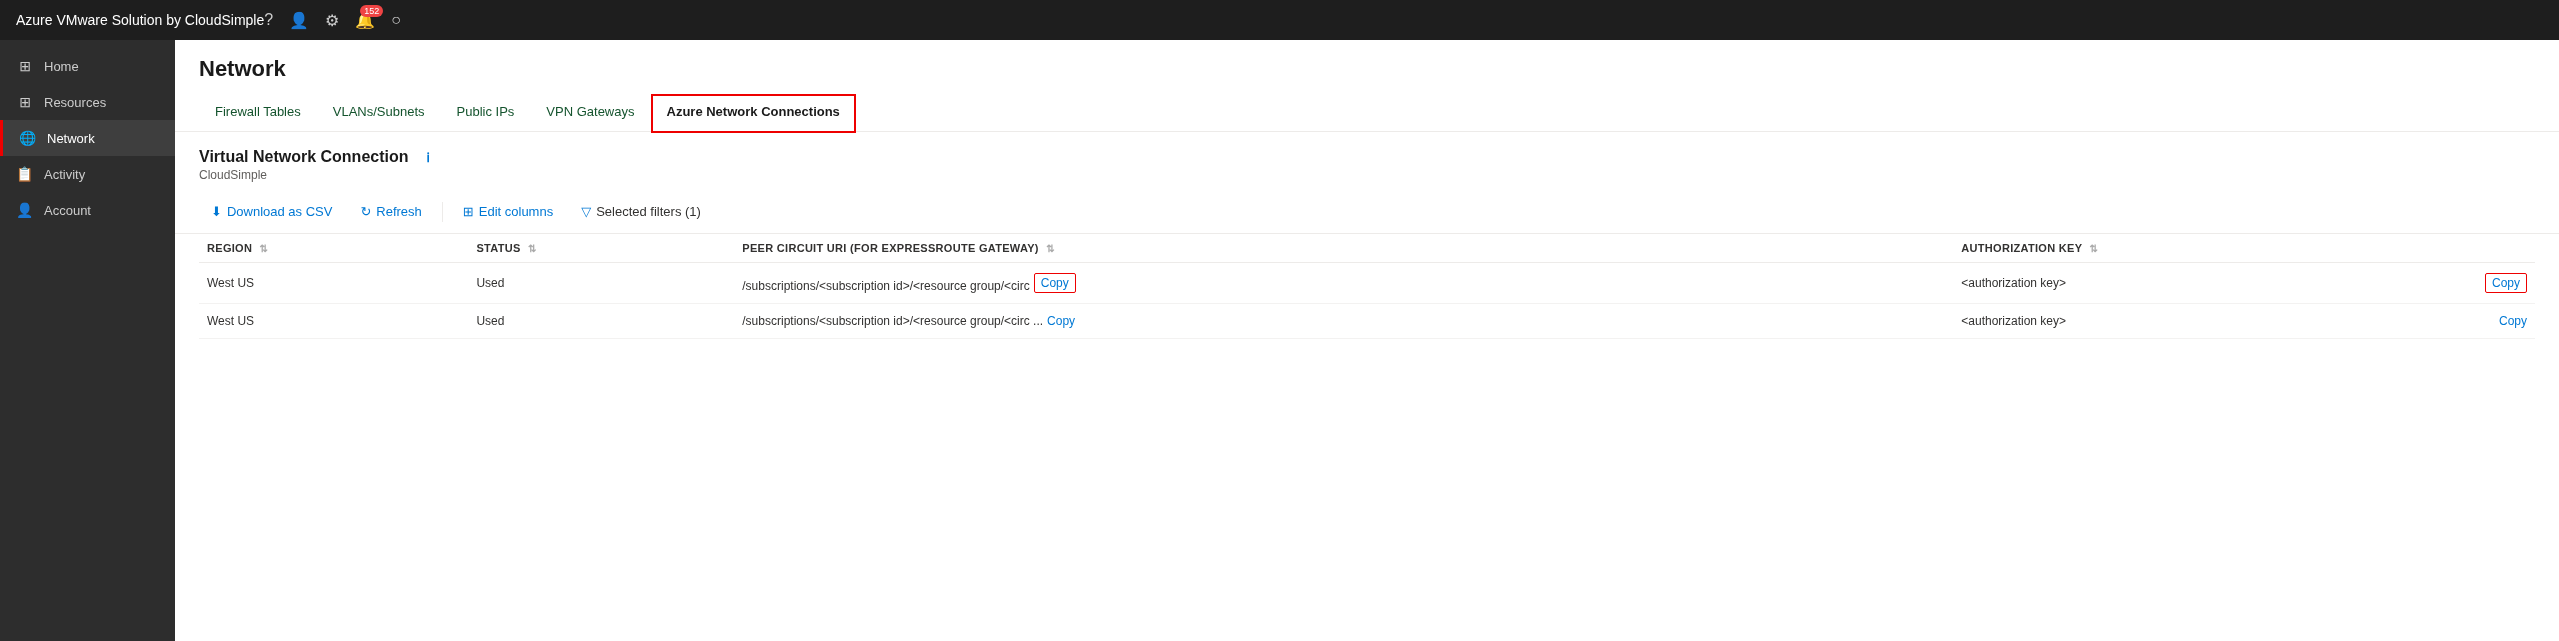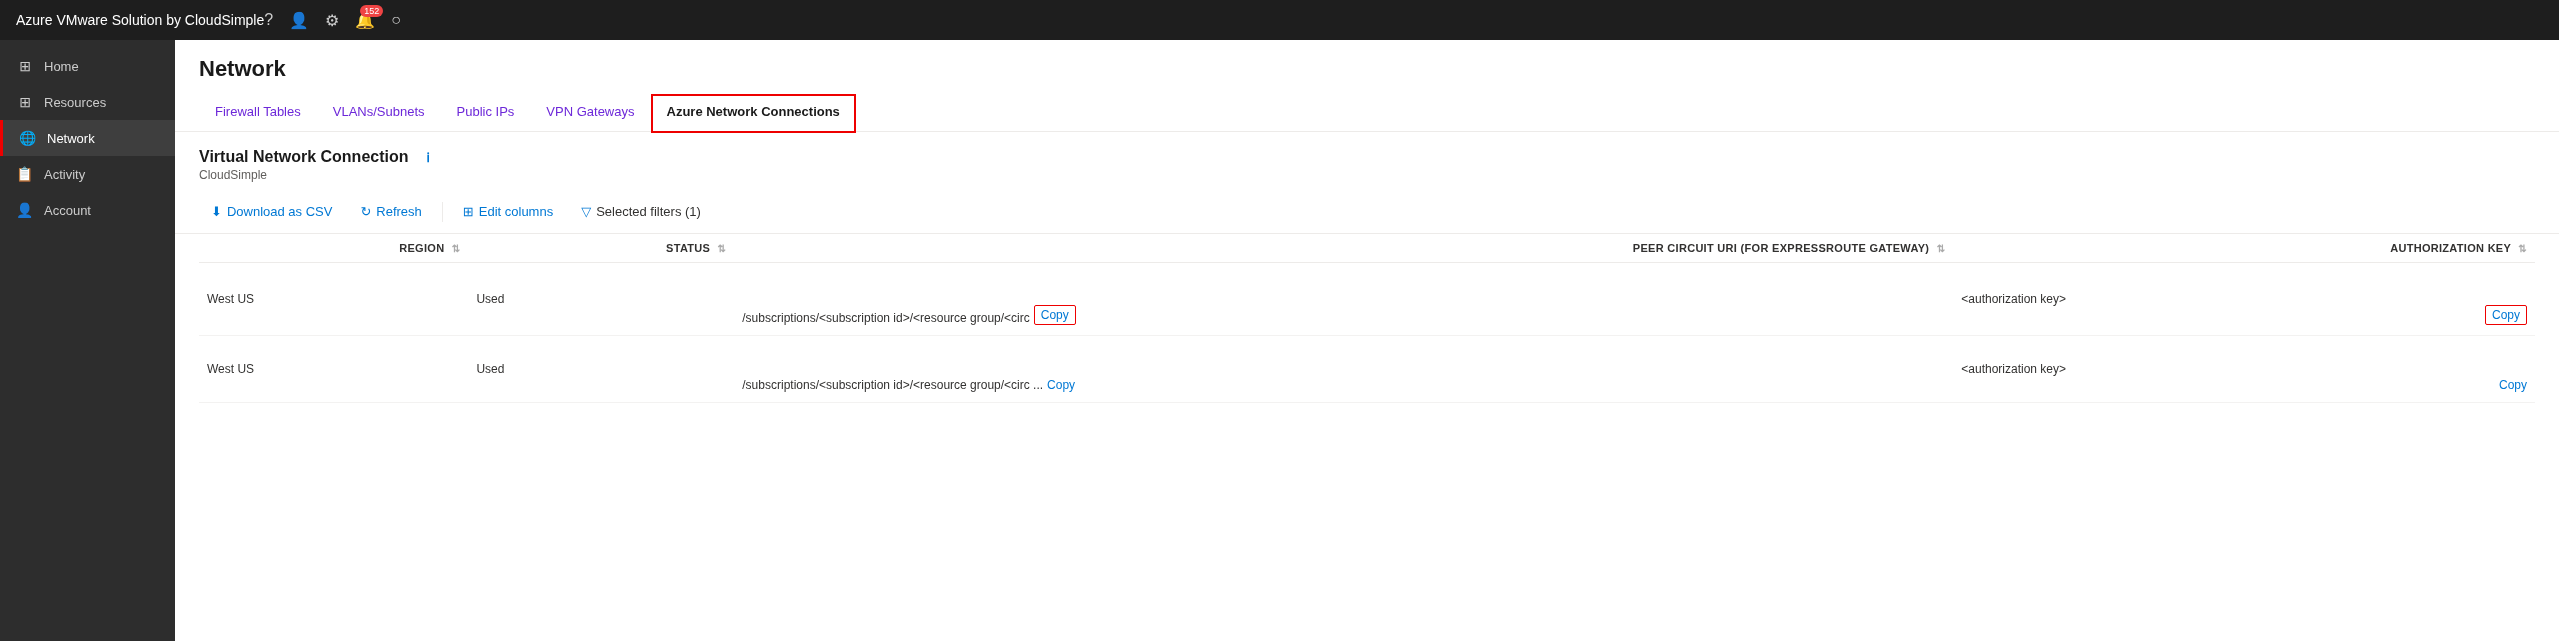--- a/index.html
+++ b/index.html
@@ -52,21 +52,21 @@
 
     
     .page-header { padding: 16px 24px 0; border-bottom: 1px solid #edebe9; }
     .page-title { font-size: 22px; font-weight: 600; color: #1a1a1a; margin-bottom: 12px; }
 
     
     .tabs { display: flex; gap: 0; border-bottom: none; }
     .tab {
       padding: 10px 16px;
       font-size: 13px;
-      color: #6d28d9;
+      color: #14532d;
       cursor: pointer;
       border-bottom: 2px solid transparent;
       white-space: nowrap;
     }
     .tab.active {
       color: #323130;
       border-bottom: 2px solid #0078d4;
       font-weight: 600;
       border: 2px solid #e00;
       padding: 8px 14px;
@@ -112,41 +112,40 @@
       color: #323130;
       cursor: pointer;
     }
     .filter-icon { color: #0078d4; }
 
     
     .table-container { padding: 0 24px; overflow-x: auto; }
     table { width: 100%; border-collapse: collapse; font-size: 12px; }
     thead tr { border-bottom: 1px solid #edebe9; }
     thead th {
-      text-align: right;
+      text-align: left;
       padding: 8px 8px;
       font-size: 11px;
       font-weight: 600;
       color: #323130;
       white-space: nowrap;
       text-transform: uppercase;
       letter-spacing: 0.3px;
     }
     .sort-icon { color: #aaa; margin-left: 4px; font-size: 10px; }
     tbody tr { border-bottom: 1px solid #f3f2f1; }
     tbody td { padding: 10px 8px; color: #323130; vertical-align: middle; }
     .copy-link {
       color: #0078d4;
       cursor: pointer;
       font-size: 12px;
       margin-left: 4px;
       background: transparent;
       border: none;
       padding: 0;
-      margin-top: 32px;
     }
     .copy-link.boxed {
       border: 1px solid #e00;
       padding: 2px 6px;
       border-radius: 2px;
     }
     .uri-cell { display: flex; align-items: flex-end; }
     .uri-text { color: #323130; font-size: 12px; }
     .auth-cell { display: flex; align-items: center; justify-content: space-between; width: 100%; }
   </style>

